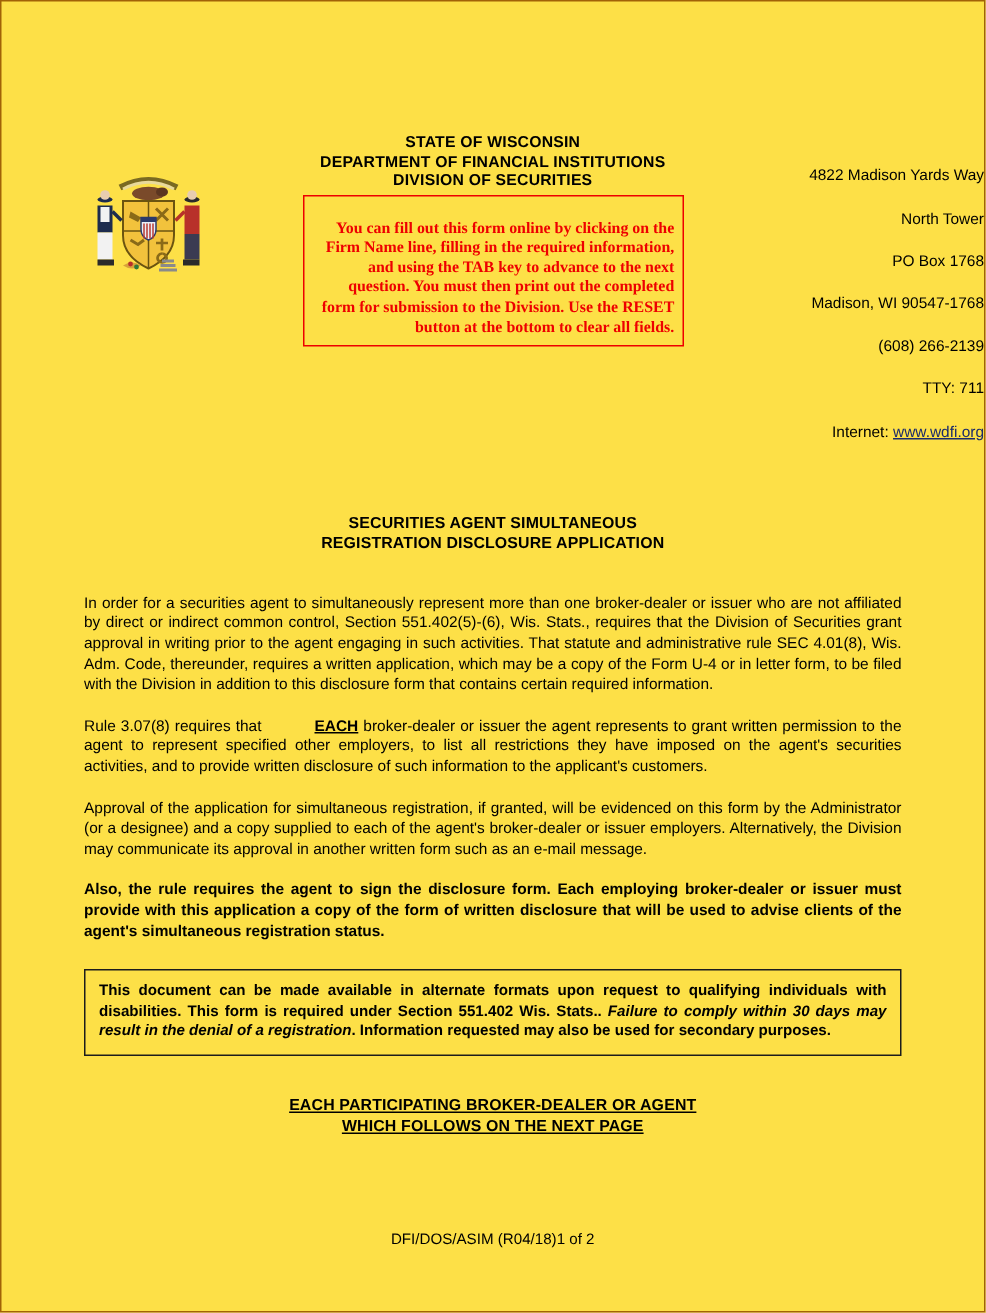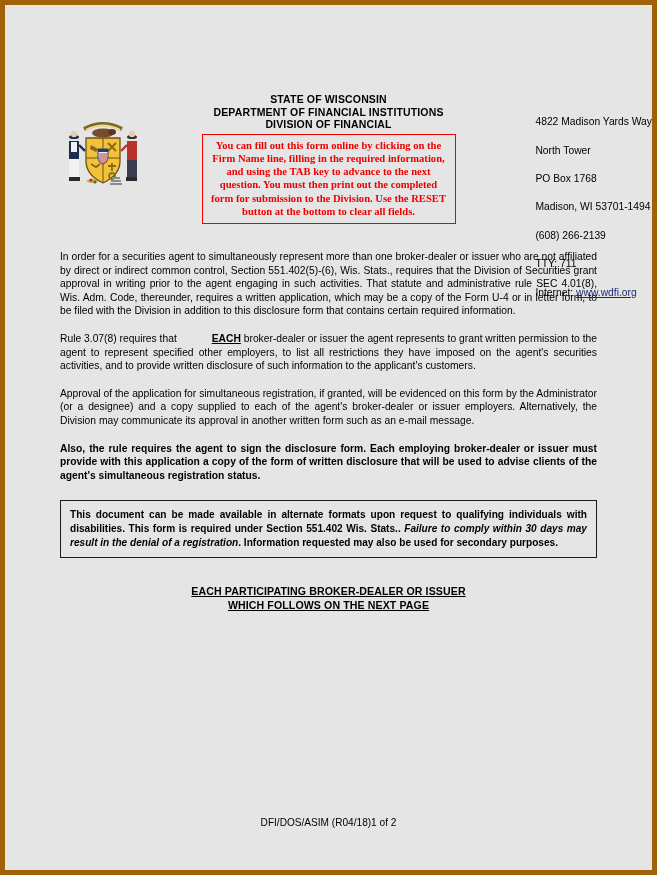--- a/index.html
+++ b/index.html
@@ -10,22 +10,22 @@
   body {
     width: 657px;
     height: 875px;
     font-family: "Liberation Sans", sans-serif;
     overflow: hidden;
   }
   .page-frame {
     box-sizing: border-box;
     width: 657px;
     height: 875px;
-    border: 5px solid #a16207;
-    background: #e5e5e5;
+    border: 1px solid #a16207;
+    background: #fde047;
     position: relative;
   }
   .page-inner {
     box-sizing: border-box;
     padding: 88px 55px 0 55px;
     position: relative;
     height: 100%;
   }
 
   
@@ -41,35 +41,35 @@
   
   .instruction-wrap {
     position: relative;
     margin-top: 3px;
   }
   .instruction-box {
     box-sizing: border-box;
     width: 254px;
     margin: 0 auto;
     border: 1px solid #ee0000;
-    padding: 4px 5px 5px 5px;
-    text-align: center;
+    padding: 15px 5px 5px 5px;
+    text-align: right;
     font-family: "Liberation Serif", serif;
     font-weight: bold;
     font-size: 10.6px;
     line-height: 13.2px;
     color: #ee0000;
   }
 
   
   .address-block {
     position: absolute;
     right: 0;
     top: 96px;
-    text-align: left;
+    text-align: right;
     font-size: 10.3px;
     line-height: 14.2px;
     color: #000;
     white-space: pre-line;
   }
   .address-line { display: block; }
   .internet-line {
     display: block;
     white-space: nowrap;
   }
@@ -160,21 +160,21 @@
 </style>
 </head>
 <body>
 
 <div class="page-frame">
   <div class="page-inner">
 
     <div class="agency-header">
       <div>STATE OF WISCONSIN</div>
       <div>DEPARTMENT OF FINANCIAL INSTITUTIONS</div>
-      <div>DIVISION OF FINANCIAL</div>
+      <div>DIVISION OF SECURITIES</div>
     </div>
 
     <div class="instruction-wrap">
       <div class="instruction-box">You can fill out this form online by clicking on the Firm Name line, filling in the required information, and using the TAB key to advance to the next question.  You must then print out the completed form for submission to the Division.  Use the RESET button at the bottom to clear all fields.</div>
     </div>
 
     <div class="seal">
       <svg viewBox="0 0 86 72" width="86" height="72" xmlns="http://www.w3.org/2000/svg">
 
         <path d="M24 12 Q43 2 62 12" fill="none" stroke="#7a6a22" stroke-width="4"></path>
@@ -216,48 +216,52 @@
         <circle cx="31" cy="63" r="1.6" fill="#b8312a"></circle>
         <circle cx="35" cy="65" r="1.6" fill="#2f7a3a"></circle>
         <path d="M50 66 h12 v2 h-12 z M51 63 h10 v2 h-10 z M52 60 h8 v2 h-8 z" fill="#8a8a8a"></path>
       </svg>
     </div>
 
     <div class="address-block">
       <span class="address-line">4822 Madison Yards Way</span>
       <span class="address-line">North Tower</span>
       <span class="address-line">PO Box 1768</span>
-      <span class="address-line">Madison, WI   53701-1494</span>
+      <span class="address-line">Madison, WI   90547-1768</span>
       <span class="address-line">(608) 266-2139</span>
       <span class="address-line">TTY: 711</span>
       <span class="internet-line">
         <span class="internet-label">Internet:</span>
         <span class="internet-url">www.wdfi.org</span>
       </span>
     </div>
 
+    <div class="form-title">
+      <div>SECURITIES AGENT SIMULTANEOUS</div>
+      <div>REGISTRATION DISCLOSURE APPLICATION</div>
+    </div>
 
     <div class="body-section">
       <p class="para">In order for a securities agent to simultaneously represent more than one broker-dealer or issuer who are not affiliated by direct or indirect common control, Section 551.402(5)-(6), Wis. Stats., requires that the Division of Securities grant approval in writing prior to the agent engaging in such activities.   That statute and administrative rule SEC 4.01(8), Wis. Adm. Code, thereunder, requires a written application, which may be a copy of the Form U-4 or in letter form, to be filed with the Division in addition to this disclosure form that contains certain required information.</p>
 
       <p class="para">
         <span>Rule 3.07(8) requires that </span><span class="u-bold-underline">EACH</span><span> broker-dealer or issuer the agent represents to grant written permission to the agent to represent specified other employers, to list all restrictions they have imposed on the agent's securities activities, and to provide written disclosure of such information to the applicant's customers.</span>
       </p>
 
       <p class="para">Approval of the application for simultaneous registration, if granted, will be evidenced on this form by the Administrator (or a designee) and a copy supplied to each of the agent's broker-dealer or issuer employers. Alternatively, the Division may communicate its approval in another written form such as an e-mail message.</p>
 
       <p class="para bold">Also, the rule requires the agent to sign the disclosure form.   Each employing broker-dealer or issuer must provide with this application a copy of the form of written disclosure that will be used to advise clients of the agent's simultaneous registration status.</p>
     </div>
 
     <div class="notice-box">
       <span class="nb-bold">This document can be made available in alternate formats upon request to qualifying individuals with disabilities. This form is required under Section 551.402 Wis. Stats.. </span><span class="nb-bolditalic">Failure to comply within 30 days may result in the denial of a registration</span><span class="nb-normal">. Information requested may also be used for secondary purposes.</span>
     </div>
 
     <div class="closing-notice">
-      <div><span>EACH PARTICIPATING BROKER-DEALER OR ISSUER</span></div>
+      <div><span>EACH PARTICIPATING BROKER-DEALER OR AGENT</span></div>
       <div><span>WHICH FOLLOWS ON THE NEXT PAGE</span></div>
     </div>
 
     <div class="footer">
       <span>DFI/DOS/ASIM (R04/18)</span>
       <span>1 of 2</span>
     </div>
 
   </div>
 </div>

